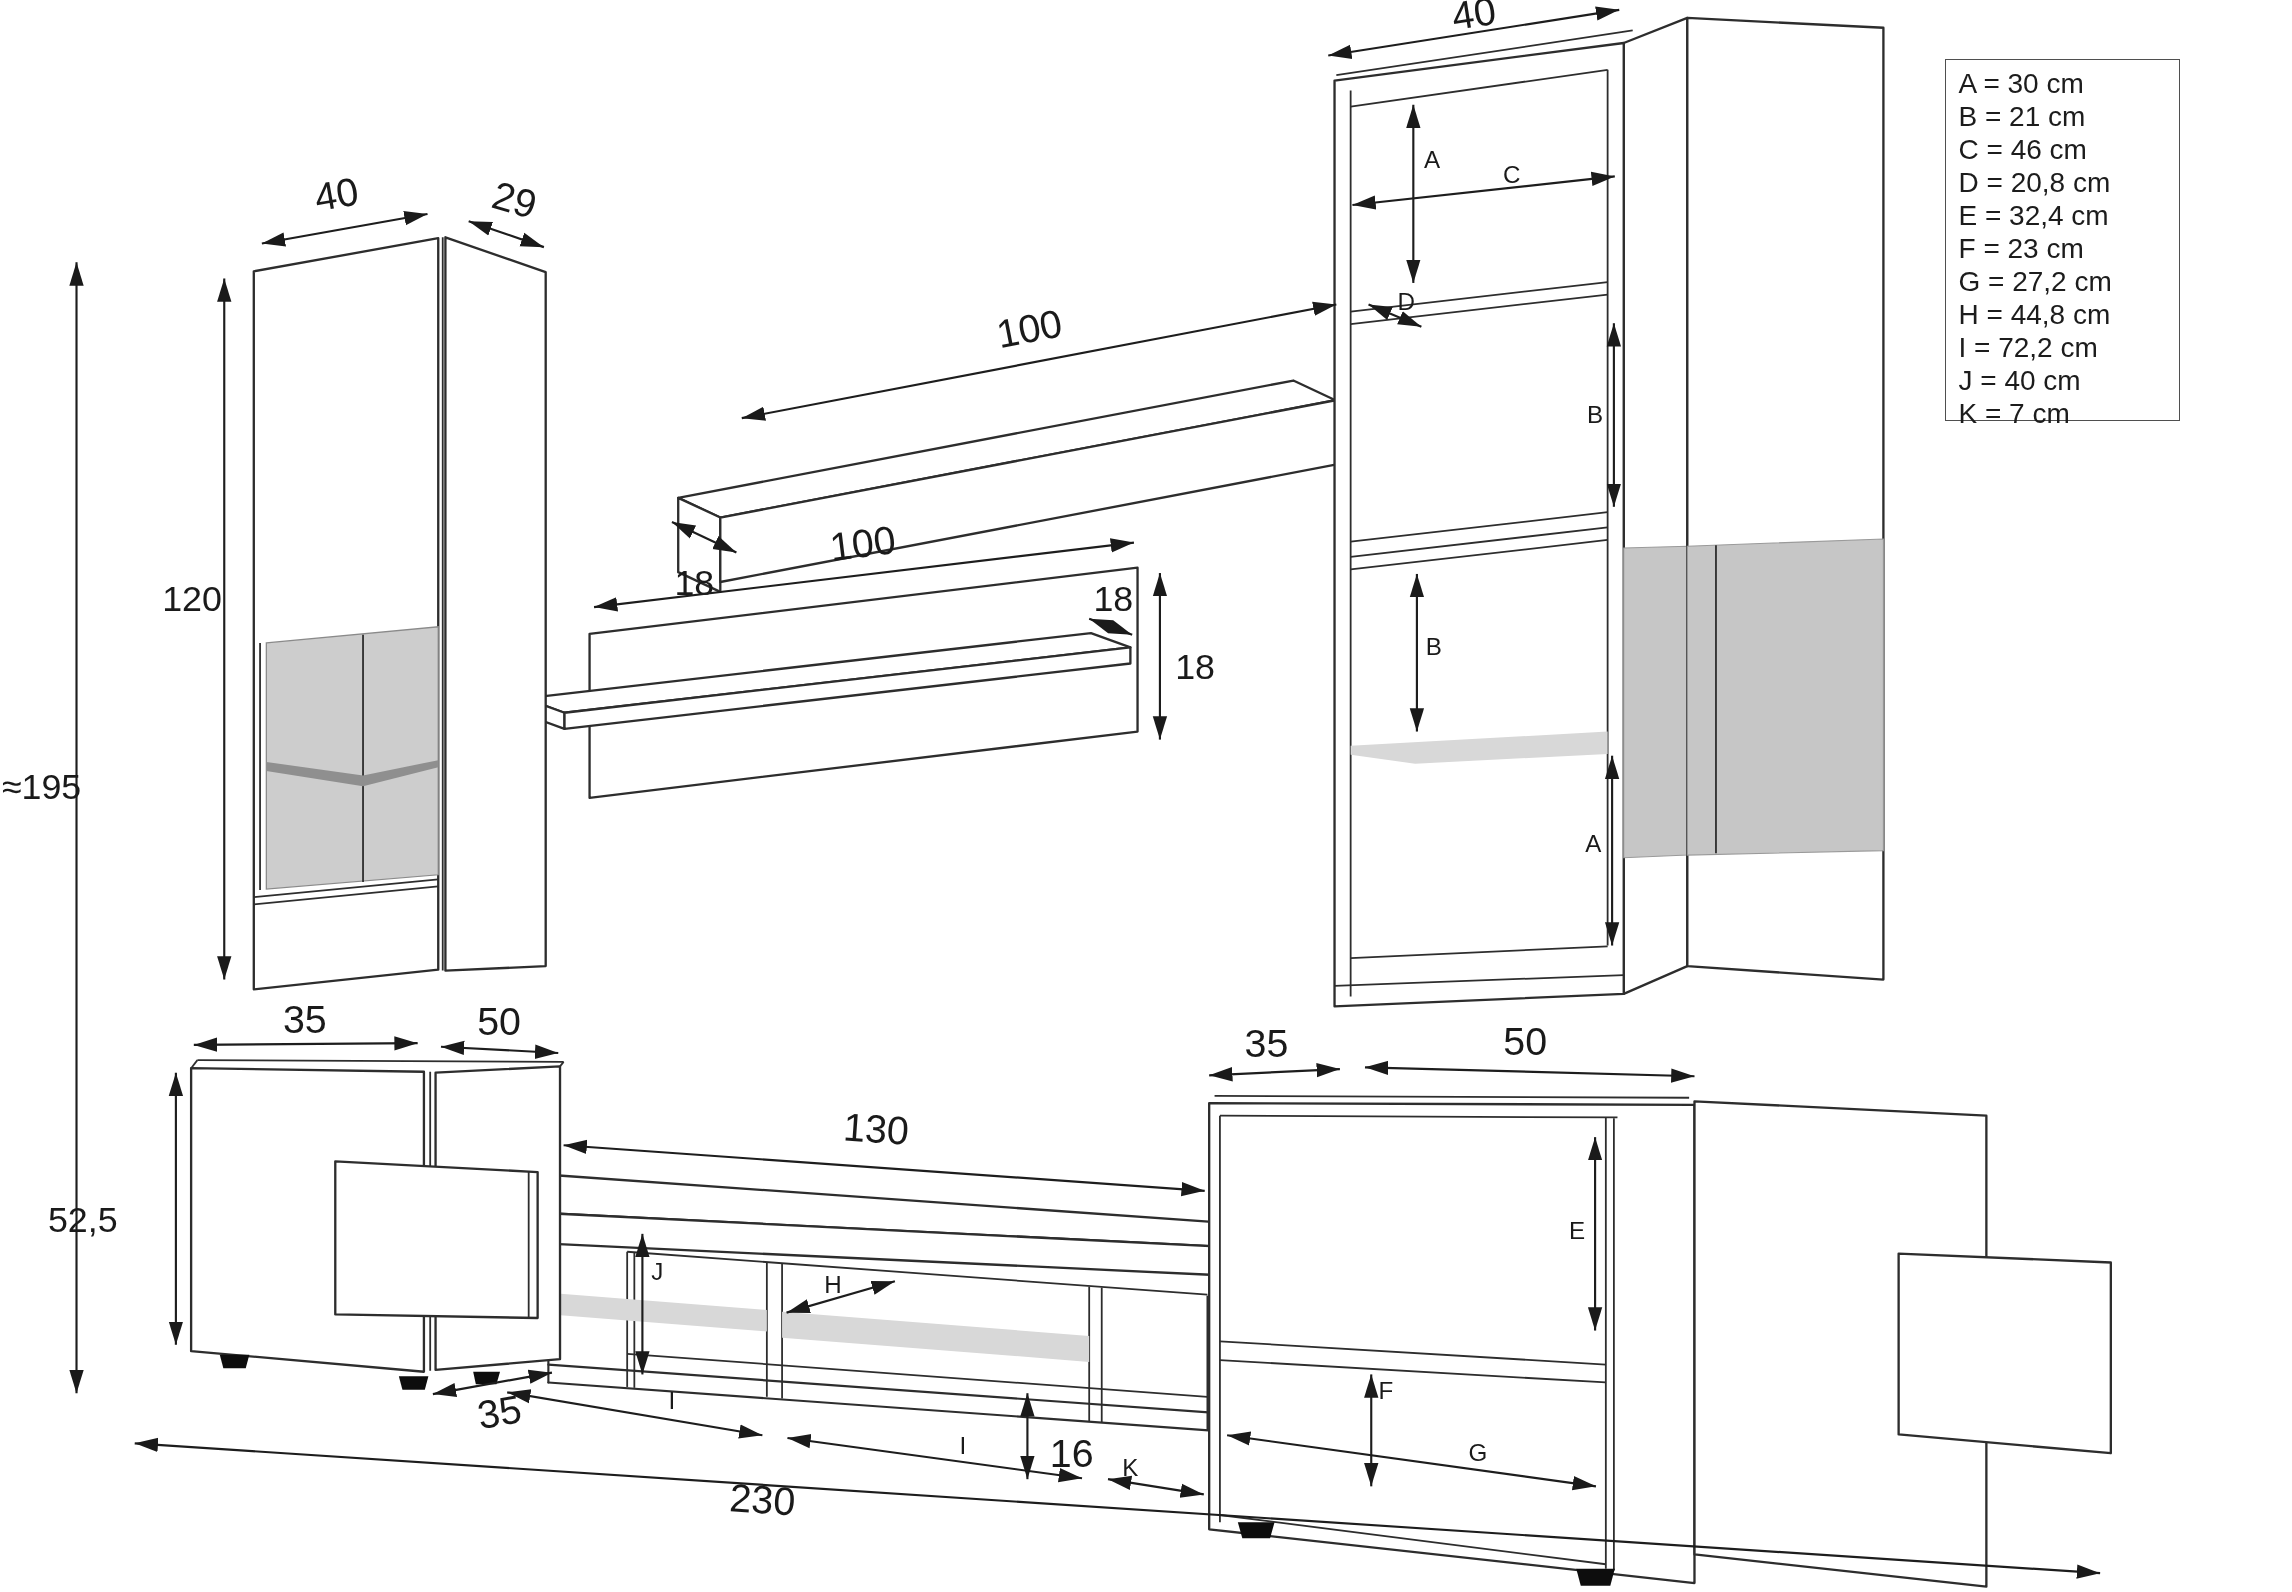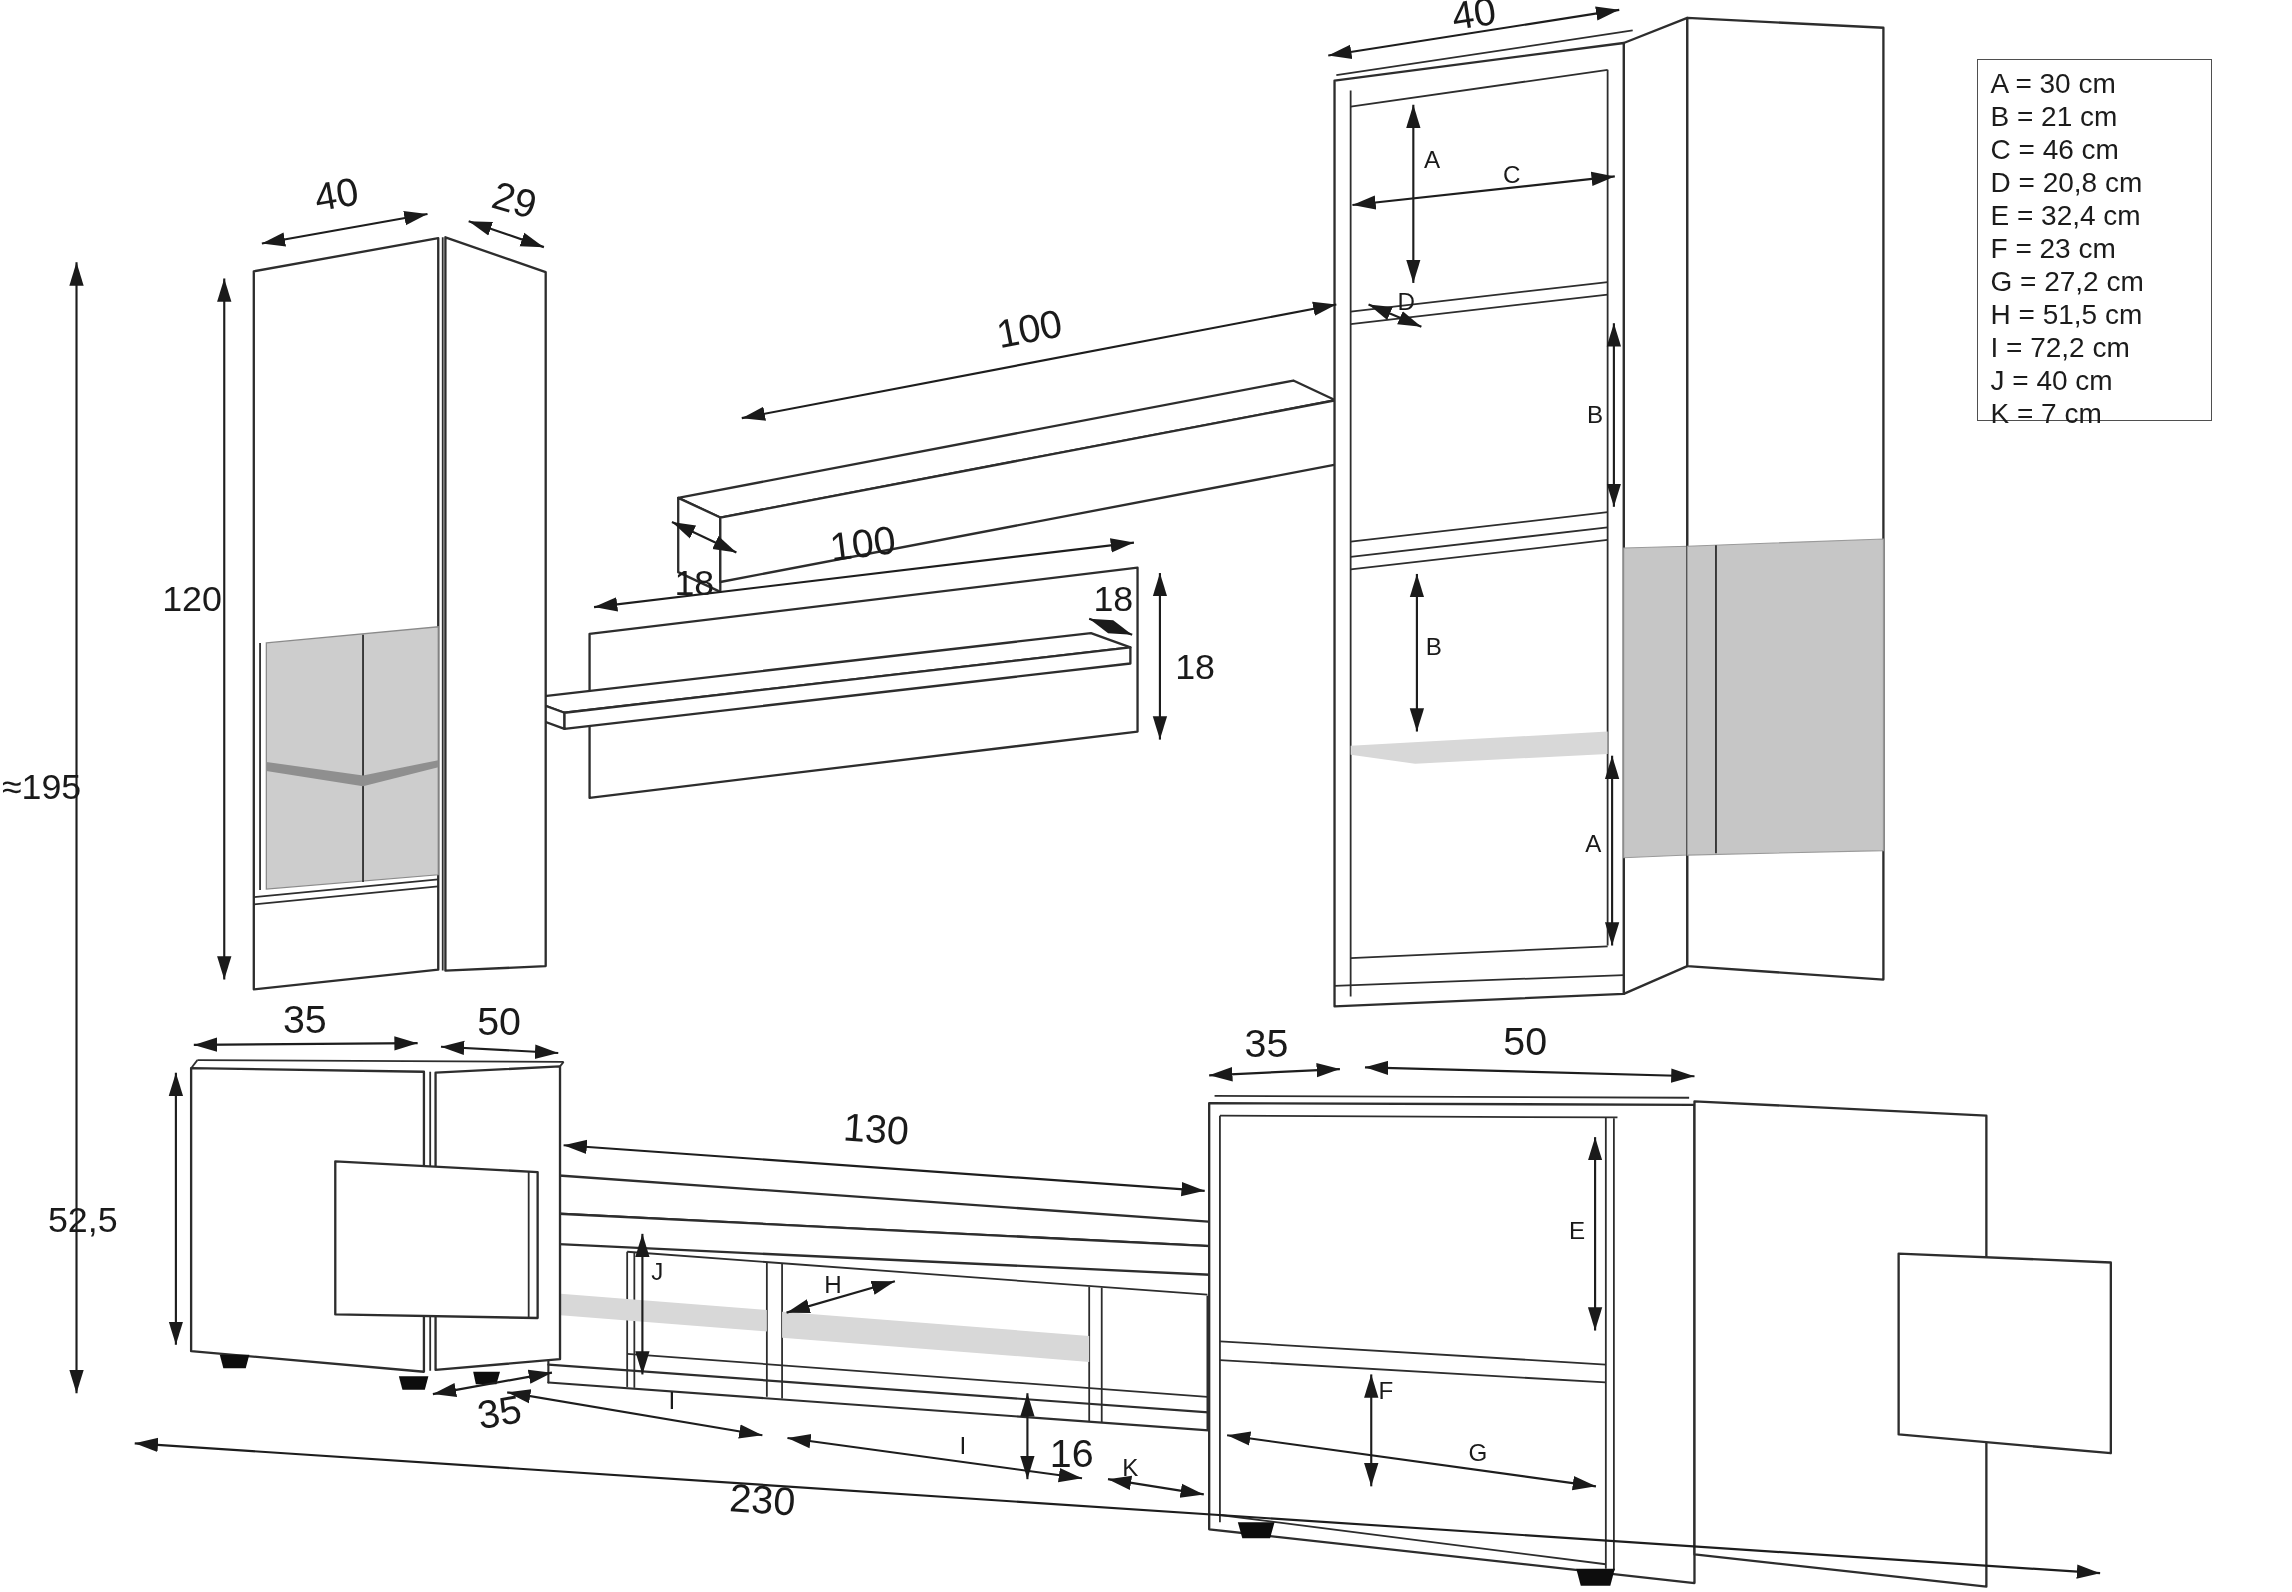--- a/index.html
+++ b/index.html
@@ -12,21 +12,21 @@
   .glass{fill:#cdcdcd;stroke:#8a8a8a;stroke-width:1.4;}
   .glass2{fill:#c6c6c6;stroke:#9a9a9a;stroke-width:1.2;}
   .shelfdark{fill:#8f8f8f;stroke:none;}
   .lightshelf{fill:#d8d8d8;stroke:none;}
   .dim{stroke:#1d1d1d;stroke-width:2.4;fill:none;}
   .dimtxt{font-family:"Liberation Sans","DejaVu Sans",sans-serif;font-size:44px;fill:#1a1a1a;}
   .small{font-size:40px;}
   .lt{font-size:27px;}
   .foot{fill:#0d0d0d;stroke:none;}
   #legend{position:absolute;left:1945px;top:59px;width:235px;height:362px;border:1.8px solid #4f4f4f;
-          background:#fff;font-size:28px;line-height:33px;color:#1c1c1c;padding:7.2px 0 0 12.5px;box-sizing:border-box;margin-left:32px;}
+          background:#fff;font-size:28px;line-height:33px;color:#1c1c1c;padding:7.2px 0 0 12.5px;box-sizing:border-box;}
 </style>
 </head>
 <body>
 
 <div id="stage">
 
 <svg width="2293" height="1592" viewBox="0 0 2560 1778">
   <defs>
     <marker id="ah" markerUnits="userSpaceOnUse" markerWidth="28" markerHeight="22" refX="26" refY="10" orient="auto-start-reverse">
       <path d="M0,2 L26,10 L0,18 Z" fill="#1a1a1a"></path>
@@ -225,20 +225,20 @@
 </svg>
 
 <div id="legend">
   <div>A = 30 cm</div>
   <div>B = 21 cm</div>
   <div>C = 46 cm</div>
   <div>D = 20,8 cm</div>
   <div>E = 32,4 cm</div>
   <div>F = 23 cm</div>
   <div>G = 27,2 cm</div>
-  <div>H = 51,5 cm</div>
+  <div>H = 44,8 cm</div>
   <div>I = 72,2 cm</div>
   <div>J = 40 cm</div>
   <div>K = 7 cm</div>
 </div>
 
 </div>
 
 
 </body></html>

